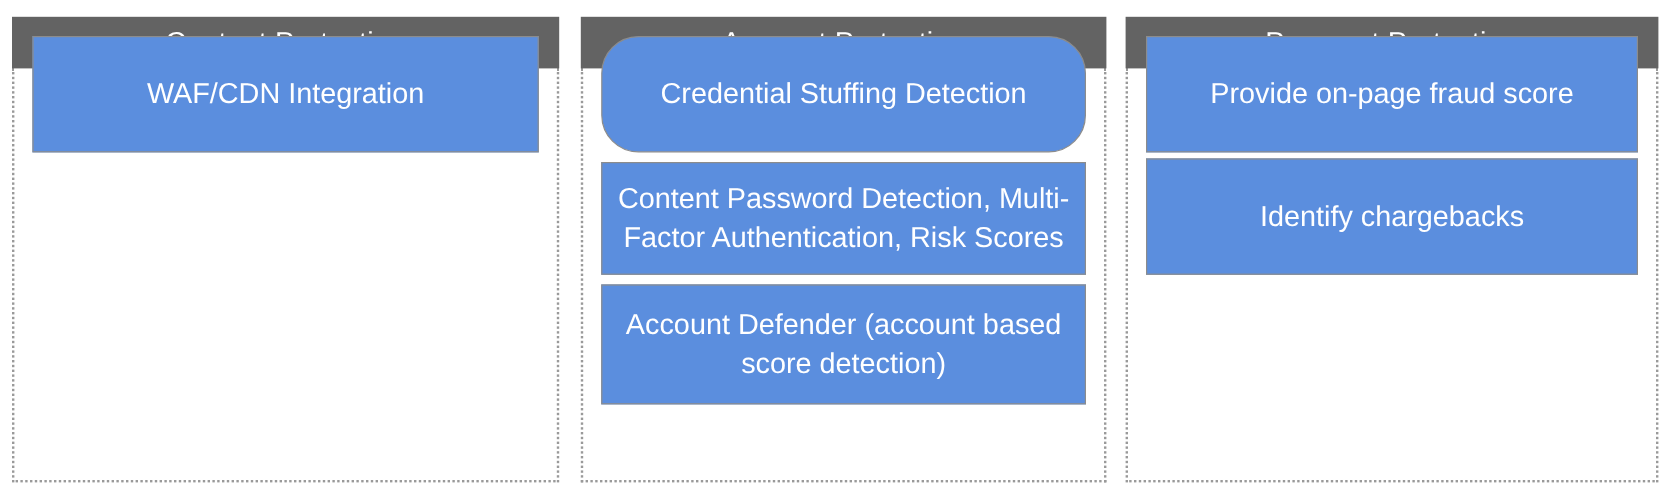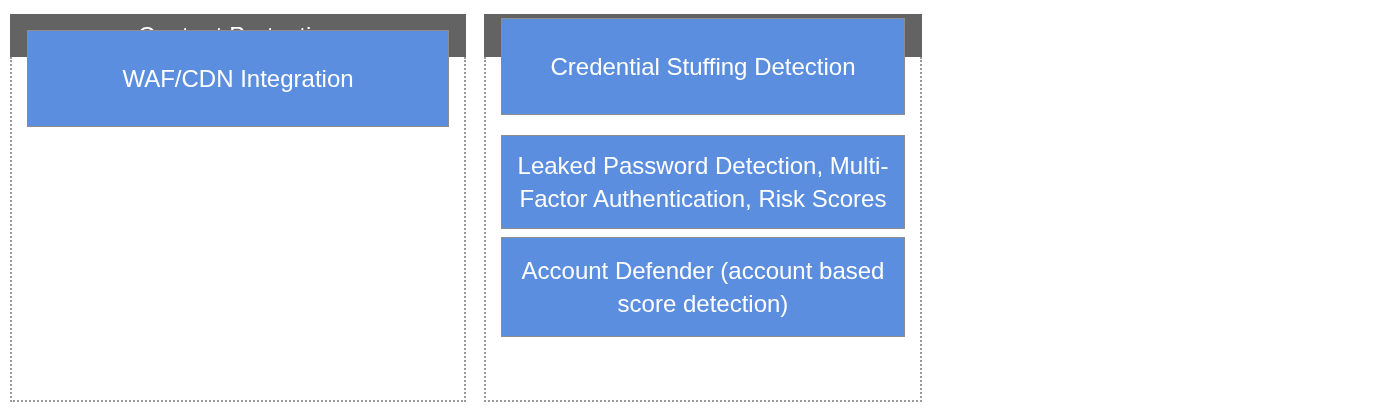--- a/index.html
+++ b/index.html
@@ -94,21 +94,21 @@
     box-sizing: border-box;
     padding: 2px 8px;
   }
 
   
   #col-content { left: 10px; width: 456px; height: 388px; }
   #col-content .item-box.b0 { top: 16px; height: 97px; }
 
   
   #col-account { left: 484px; width: 438px; height: 388px; }
-  #col-account .item-box.b0 { top: 4px; height: 97px; }
+  #col-account .item-box.b0 { top: 16px; height: 97px; border-radius: 31px; }
   #col-account .item-box.b1 { top: 121px; height: 94px; }
   #col-account .item-box.b2 { top: 223px; height: 100px; }
 
   
   #col-payment { left: 938px; width: 444px; height: 388px; }
   #col-payment .item-box.b0 { top: 16px; height: 97px; }
   #col-payment .item-box.b1 { top: 118px; height: 97px; }
 </style>
 </head>
 <body>
@@ -121,19 +121,27 @@
     <div class="items">
       <div class="item-box b0">WAF/CDN Integration</div>
     </div>
   </div>
 
   <div class="column" id="col-account">
     <div class="col-body"></div>
     <div class="col-header">Account Protection</div>
     <div class="items">
       <div class="item-box b0">Credential Stuffing Detection</div>
-      <div class="item-box b1">Leaked Password Detection, Multi-Factor Authentication, Risk Scores</div>
+      <div class="item-box b1">Content Password Detection, Multi-Factor Authentication, Risk Scores</div>
       <div class="item-box b2">Account Defender (account based score detection)</div>
     </div>
   </div>
 
+  <div class="column" id="col-payment">
+    <div class="col-body"></div>
+    <div class="col-header">Payment Protection</div>
+    <div class="items">
+      <div class="item-box b0">Provide on-page fraud score</div>
+      <div class="item-box b1">Identify chargebacks</div>
+    </div>
+  </div>
 
 </div>
 
 </body></html>

